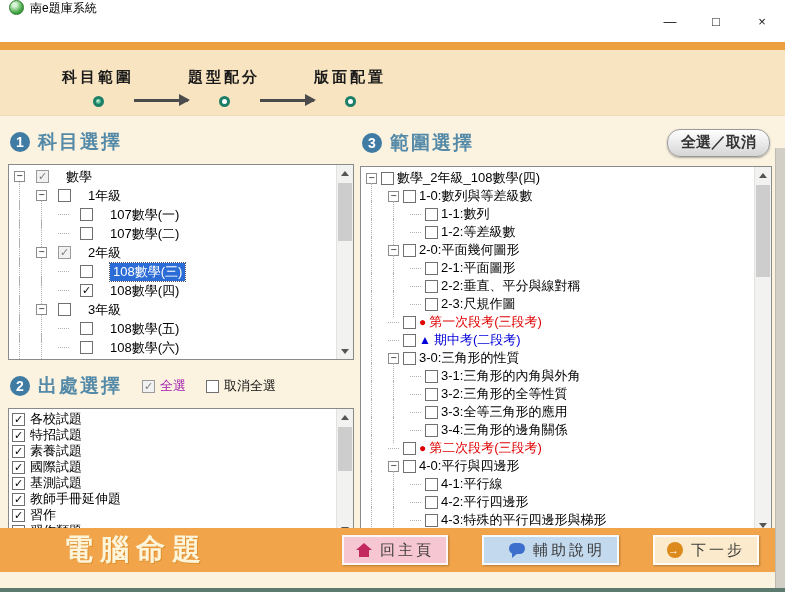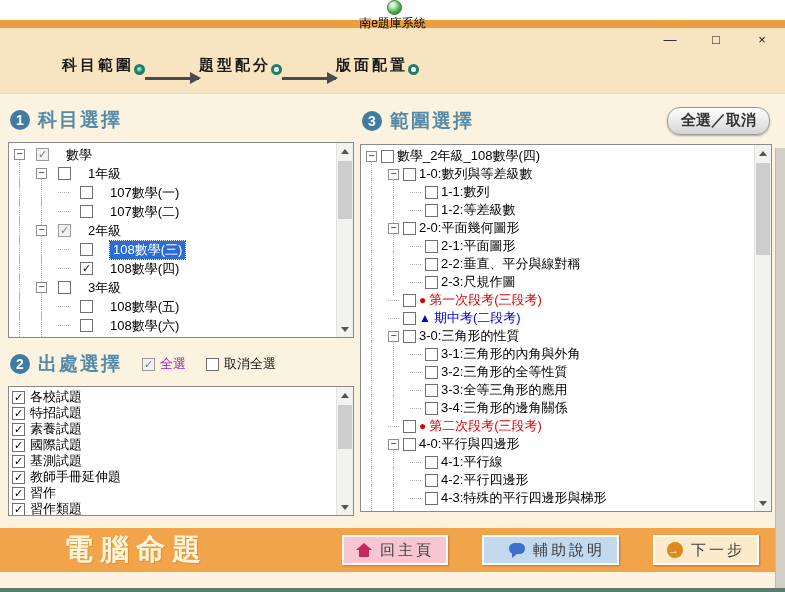--- a/index.html
+++ b/index.html
@@ -1,32 +1,32 @@
 <!DOCTYPE html>
 <html><head>
 <meta charset="utf-8">
 <style>
   * { box-sizing: border-box; margin: 0; padding: 0; }
   html,body { width:785px; height:592px; overflow:hidden; }
   body { font-family:"Liberation Sans","DejaVu Sans",sans-serif; background:#fbf3e0; position:relative; }
 
   
-  .titlebar { height:20px; background:#ffffff; display:flex; align-items:center;flex-direction:column; }
+  .titlebar { height:42px; background:#ffffff; display:flex; align-items:flex-start; }
   .app-icon { width:15px; height:15px; border-radius:50%; margin:0 6px 0 9px; flex:none;
               background:radial-gradient(circle at 35% 30%, #d8f5d8 15%, #4cab4c 60%, #237a23);
               border:1px solid #2c7a2c; }
   .title-text { font-size:12px; color:#000; }
   .win-controls { margin-left:auto; display:flex; height:100%; }
   .win-btn { width:46px; display:flex; align-items:center; justify-content:center; font-size:13px; color:#111; }
 
   .top-strip { height:8px; background:#ec9f3e; }
 
   
   .wizard-band { height:66px; background:#f8e4c0; border-bottom:1px solid #efddb8; padding:9px 0 0 62px; display:flex; }
-  .step { display:flex; flex-direction:row; align-items:center;justify-content:center; }
+  .step { display:flex; flex-direction:column; align-items:center;justify-content:center; }
   .slbl { font-size:15px; font-weight:bold; color:#1a1a1a; letter-spacing:3px; white-space:nowrap; }
   .scircle { width:11px; height:11px; border-radius:50%; border:3px solid #1d7f68; background:#fff; margin-top:9px;
              box-shadow:0 0 0 1px #f8e4c0; }
   .scircle.on { background:radial-gradient(circle at 35% 30%, #b9ecd2 10%, #3fae85 70%, #1d8a66); }
   .sarrow { width:54px; height:3px; background:#4b4b4b; margin-top:40px; position:relative; }
   .sarrow::after { content:""; position:absolute; right:-2px; top:-5px;
                    border-left:11px solid #4b4b4b; border-top:6px solid transparent; border-bottom:6px solid transparent; }
 
   
   .content { position:relative; height:424px; background:#fbf3e0; }

